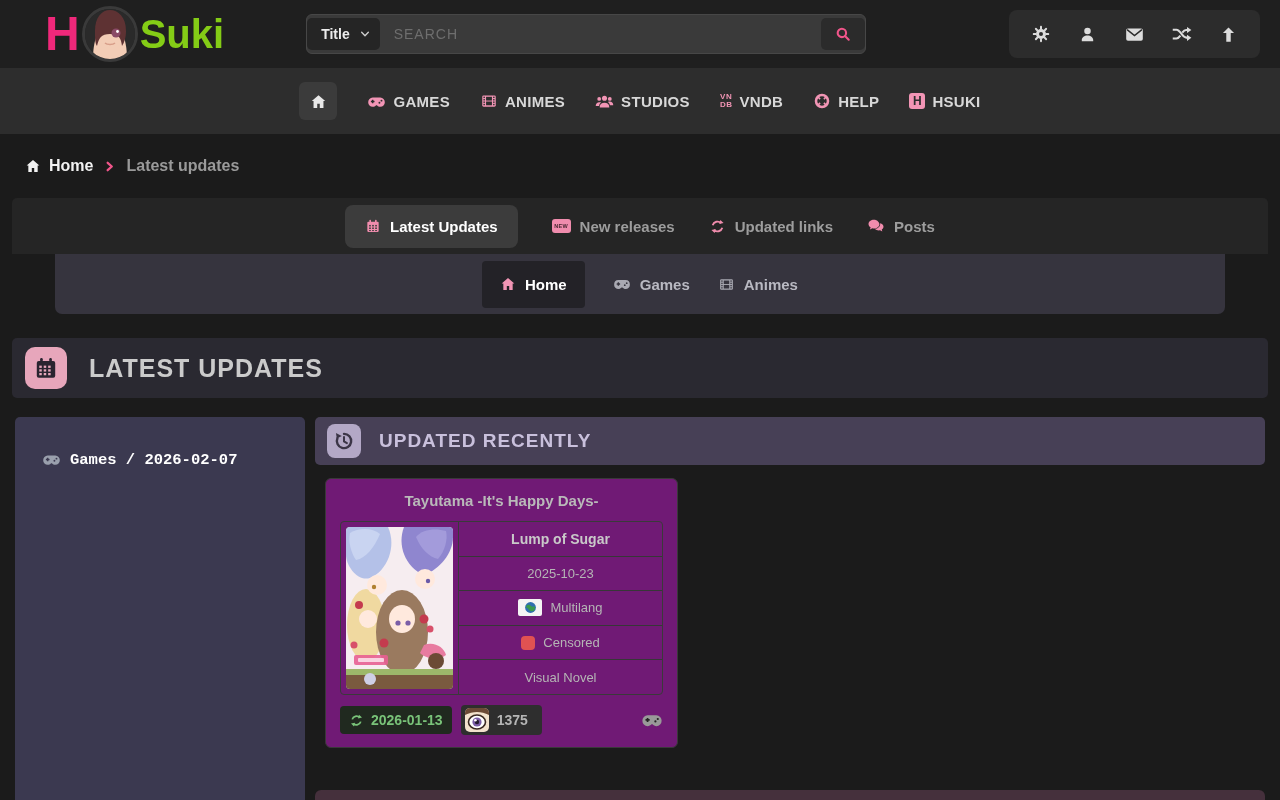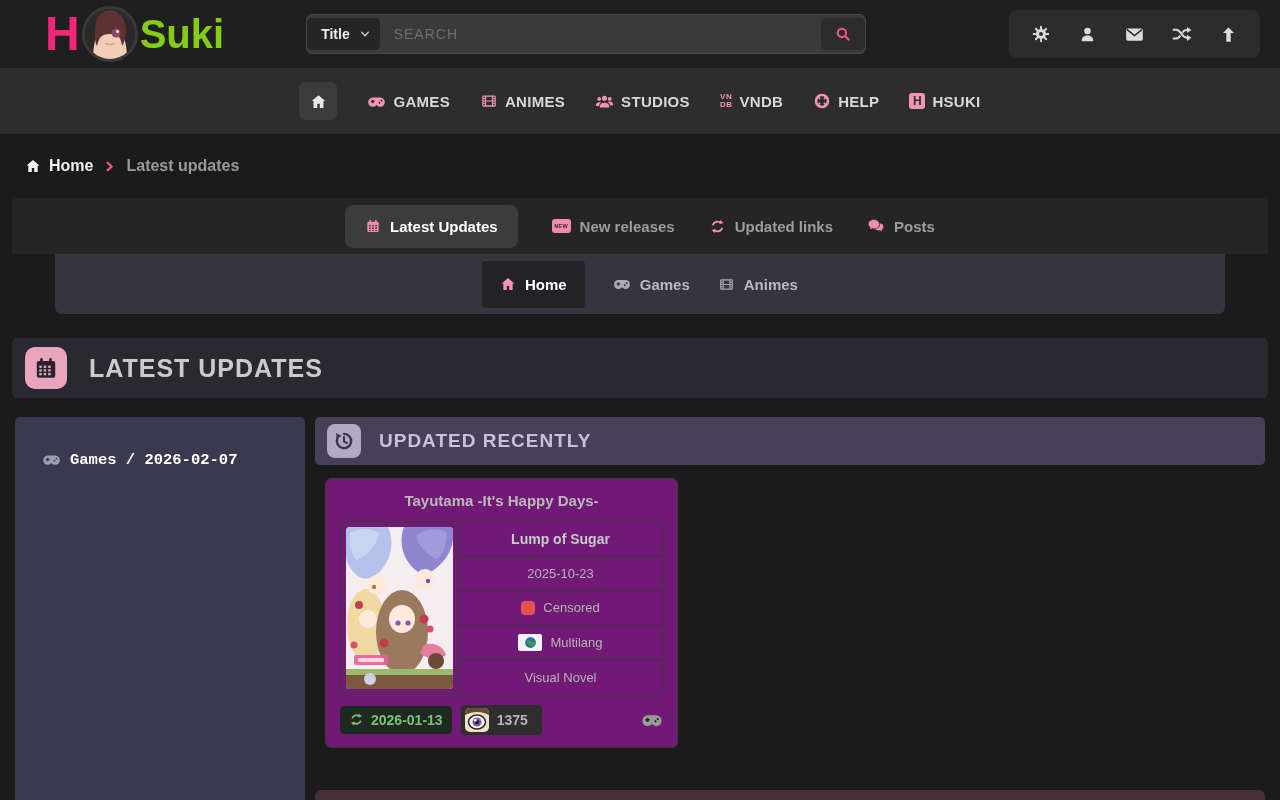--- a/index.html
+++ b/index.html
@@ -72,21 +72,21 @@
   .cover-wrap { padding:5px; cursor:pointer; }
   .cover { width:107px; height:162px; border-radius:4px; overflow:hidden; background:#111; }
   .details { flex:1; display:flex; flex-direction:column; border-left:1px solid #3a3a3a; }
   .drow { flex:1; display:flex; align-items:center; justify-content:center; gap:8px; color:#b5b5b5; font-size:13px; }
   .drow + .drow { border-top:1px solid #373737; }
   .drow.studio { color:#c9c9c9; font-weight:bold; font-size:14px;text-align:right; }
   .flag-chip { width:24px; height:17px; background:#f4f4f4; border-radius:2px; display:flex; align-items:center; justify-content:center; }
   .red-chip { width:14px; height:14px; background:#e05252; border-radius:4px; }
 
   .card-footer { display:flex; align-items:center; gap:9px; padding:10px 14px 12px; }
-  .badge-updated { display:flex; align-items:flex-start; gap:7px; background:#20291f; border-radius:4px; padding:6px 9px; color:#79c379; font-weight:bold; font-size:14px; }
+  .badge-updated { display:flex; align-items:center; gap:7px; background:#20291f; border-radius:4px; padding:6px 9px; color:#79c379; font-weight:bold; font-size:14px; }
   .badge-views { display:flex; align-items:center; gap:8px; background:#2e2e2e; border-radius:4px; padding:3px 14px 3px 4px; color:#b5b5b5; font-weight:bold; font-size:14px; }
   .views-avatar { width:24px; height:24px; border-radius:5px; overflow:hidden; }
   .footer-pad { margin-left:auto; color:#999999; cursor:pointer; }
 
   .bottom-strip { margin-top:auto; height:10px; background:#45303c; border-radius:6px 6px 0 0; }
 </style>
 </head>
 <body>
 
 <div class="header">
@@ -458,31 +458,31 @@
               <circle cx="90" cy="134" r="8" fill="#6b4a35"></circle>
               <circle cx="24" cy="152" r="6" fill="#cfcfe6"></circle>
             </svg>
           </div>
         </div>
 
         <div class="details">
           <div class="drow studio">Lump of Sugar</div>
           <div class="drow">2025-10-23</div>
           <div class="drow">
-            <span class="red-chip"></span>
-            <span>Censored</span>
-          </div>
-          <div class="drow">
             <span class="flag-chip">
               <svg width="13" height="13" viewBox="0 0 24 24">
                   <circle cx="12" cy="12" r="10" fill="#2f6fb0"></circle>
                   <path d="M5 8c3-2 6-1 8 1s5 2 7 0a10 10 0 01-2 9c-3 2-7 1-9-2S5 12 4 13a10 10 0 011-5z" fill="#3a9a4e"></path>
                 </svg>
             </span>
             <span>Multilang</span>
+          </div>
+          <div class="drow">
+            <span class="red-chip"></span>
+            <span>Censored</span>
           </div>
           <div class="drow">Visual Novel</div>
         </div>
       </div>
 
       <div class="card-footer">
         <span class="badge-updated">
           <span>
             <svg width="15" height="15" viewBox="0 0 24 24" fill="currentColor">
                 <path d="M5.2 10.2A7.1 7.1 0 0117 7.1" fill="none" stroke="currentColor" stroke-width="2.8"></path>

